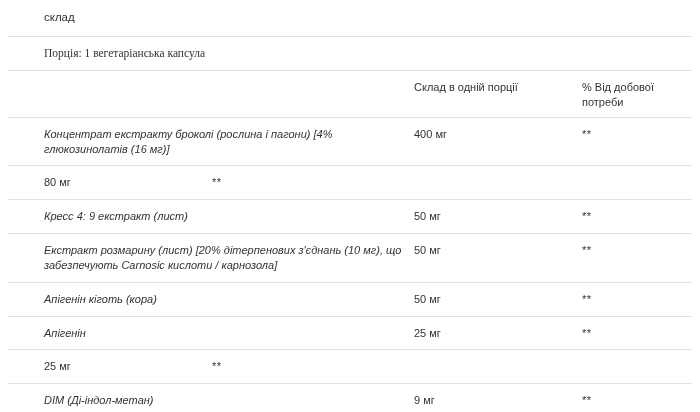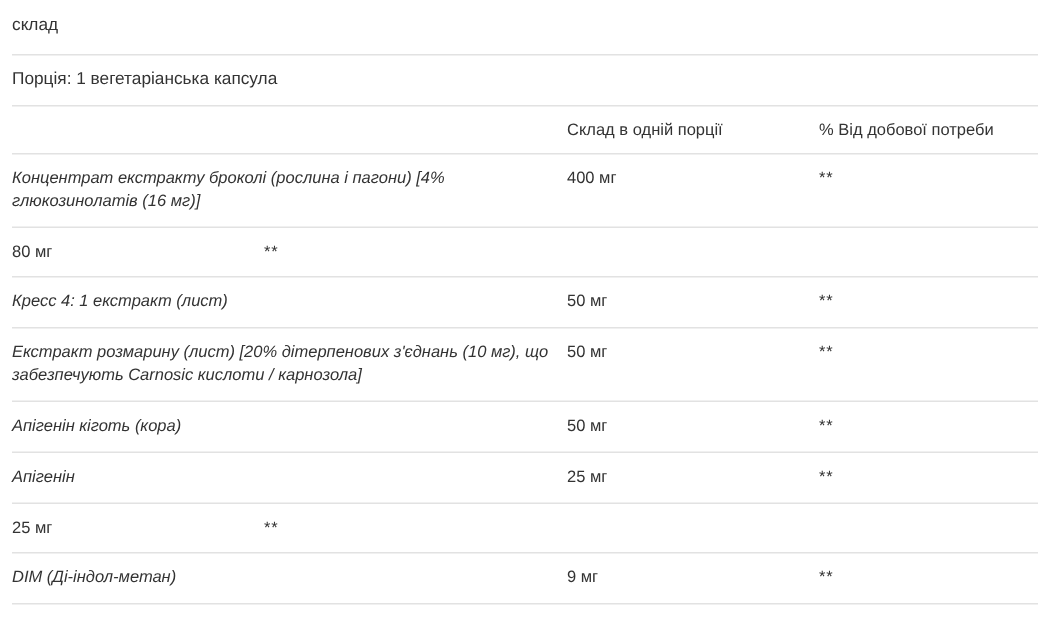--- a/index.html
+++ b/index.html
@@ -23,36 +23,37 @@
   .sep {
     border-top: 1px solid #e2e2e2;
     height: 0;
     margin: 0;
   }
   .row-line {
     display: flex;
     align-items: flex-start;
     padding: 9px 0 9px 0;
     box-sizing: border-box;
+    margin-left: 36px;
   }
   .title-row {
     padding: 10px 0 10px 0;
     font-size: 11.5px;
     color: #333;
   }
   .serving-row {
     padding: 9px 0 9px 0;
     font-size: 11.5px;
     color: #333;
+    font-family: Liberation Serif, serif;
   }
   .header-row {
     padding: 9px 0 7px 0;
     font-size: 11px;
     color: #333;
-    align-items: center;
   }
   .c-name {
     width: 370px;
     padding-right: 10px;
     box-sizing: border-box;
     line-height: 1.35;
   }
   .c-amount {
     width: 168px;
     padding-right: 10px;
@@ -106,21 +107,21 @@
   </div>
   <div class="sep"></div>
 
   <div class="row-line ingredient-row">
     <div class="c-amount">80 мг</div>
     <div class="c-dv stars">**</div>
   </div>
   <div class="sep"></div>
 
   <div class="row-line ingredient-row">
-    <div class="c-name">Кресс 4: 1 екстракт (лист)</div>
+    <div class="c-name">Кресс 4: 9 екстракт (лист)</div>
     <div class="c-amount">50 мг</div>
     <div class="c-dv stars">**</div>
   </div>
   <div class="sep"></div>
 
   <div class="row-line ingredient-row">
     <div class="c-name">Екстракт розмарину (лист) [20% дітерпенових з'єднань (10 мг), що забезпечують Carnosic кислоти / карнозола]</div>
     <div class="c-amount">50 мг</div>
     <div class="c-dv stars">**</div>
   </div>

